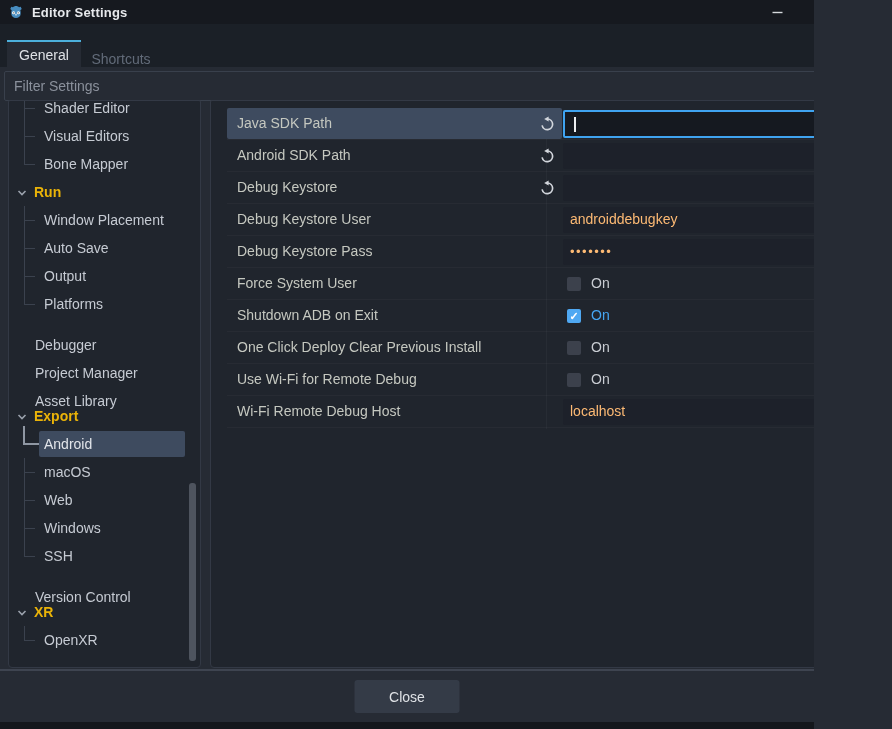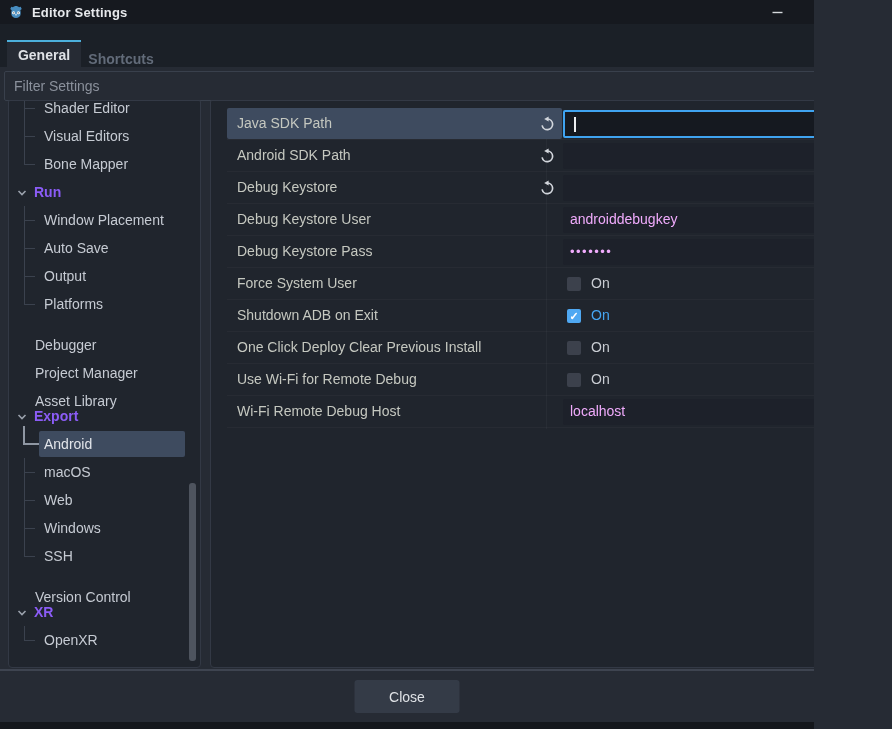--- a/index.html
+++ b/index.html
@@ -7,59 +7,59 @@
   .window { position:relative; width:814px; height:729px; background:#262b34; overflow:hidden; }
 
   
   .titlebar { position:absolute; left:0; top:0; width:892px; height:24px; background:#16191f; display:flex; align-items:center; }
   .app-icon { margin-left:8px; width:16px; height:16px; flex:0 0 auto; }
   .title-text { margin-left:8px; color:#e7e9ec; font-size:13px; font-weight:bold; letter-spacing:.2px; }
   .win-controls { margin-left:auto; display:flex; height:24px; }
   .win-btn { width:46px; height:24px; display:flex; align-items:center; justify-content:center; background:transparent; border:none; cursor:pointer; }
 
   
-  .tabstrip { position:absolute; left:0; top:24px; width:892px; height:43px; background:#1b2027;font-weight:bold; }
+  .tabstrip { position:absolute; left:0; top:24px; width:892px; height:43px; background:#1b2027; }
   .tab { position:absolute; top:16px; height:27px; display:flex; align-items:center; justify-content:center; font-size:14px; cursor:pointer; }
   .tab.active { left:7px; width:74px; background:#262b34; border-top:2px solid #4cb0dc; color:#dfe2e6; }
   .tab.inactive { left:81px; width:80px; color:#626b79;align-items:flex-end; }
 
   
   .filterbar { position:absolute; left:4px; top:71px; width:884px; height:30px; background:#262b34; border:1px solid #39404c; border-radius:2px; display:flex; align-items:center; padding:0 9px; }
   .filter-placeholder { color:#8b919c; font-size:14px; }
   .search-icon { margin-left:auto; width:16px; height:16px; }
 
   
   .sidebar { position:absolute; left:8px; top:100px; width:193px; height:568px; background:#20252d; border:1px solid #333945; border-radius:2px 2px 4px 4px; }
   .tree-clip { position:absolute; inset:0; overflow:hidden; border-radius:2px 2px 4px 4px; }
   .tree { position:absolute; left:0; top:-7px; right:12px; }
   .titem { position:relative; height:28px; display:flex; align-items:center; color:#c6cbd3; font-size:14px; cursor:pointer; white-space:nowrap; }
   .titem .tlabel { position:relative; z-index:1; }
   .titem.child::before { content:""; position:absolute; left:15px; top:0; bottom:0; border-left:1px solid #3b424e; }
   .titem.child::after  { content:""; position:absolute; left:15px; top:14px; width:11px; border-top:1px solid #3b424e; }
   .titem.child.last::before { bottom:14px; }
   .titem.child .tlabel { margin-left:35px; }
-  .titem.section { font-weight:bold; color:#8b5cf6; }
+  .titem.section { font-weight:bold; color:#eab308; }
   .titem.section .chev { margin-left:7px; width:12px; height:12px; }
   .titem.section .tlabel { margin-left:6px; }
   .titem.plain .tlabel { margin-left:26px;margin-top:26px; }
   .titem.selected::before { content:""; position:absolute; left:14px; top:-4px; bottom:13px; border-left:2px solid #8f97a3; }
   .titem.selected::after  { content:""; position:absolute; left:14px; top:13px; width:16px; border-top:2px solid #8f97a3; }
   .sel-bg { position:absolute; left:30px; right:3px; top:1px; bottom:1px; background:#3e4b5f; border-radius:2px; }
   .titem.selected .tlabel { color:#e2e5ea; }
   .sb-thumb { position:absolute; right:4px; top:382px; width:7px; height:178px; background:#4e545e; border-radius:3px; cursor:pointer; }
 
   
   .settings { position:absolute; left:210px; top:100px; width:670px; height:568px; background:#20252d; border:1px solid #333945; border-radius:2px 2px 4px 4px; overflow:hidden; }
   .rows { position:absolute; left:16px; top:7px; right:0; }
   .colline { position:absolute; left:335px; top:7px; height:321px; width:1px; background:rgba(255,255,255,0.035); }
   .srow { position:relative; height:32px; border-bottom:1px solid rgba(255,255,255,0.032); }
   .rowsel { position:absolute; left:0; top:0; bottom:0; width:335px; background:#3e4b5f; border-radius:2px; }
   .plabel { position:absolute; left:10px; top:0; line-height:31px; font-size:14px; color:#c5c8c0; z-index:1; }
   .revert { position:absolute; left:312px; top:8px; width:16px; height:16px; z-index:1; cursor:pointer; }
-  .val-input { position:absolute; left:336px; top:3px; height:26px; background:#1d212a; border-radius:2px; line-height:25px; padding:0 7px; color:#f0abfc; font-size:14px; cursor:text; }
+  .val-input { position:absolute; left:336px; top:3px; height:26px; background:#1d212a; border-radius:2px; line-height:25px; padding:0 7px; color:#fdba74; font-size:14px; cursor:text; }
   .w-browse { width:296px; }
   .w-full { width:330px; }
   .val-input.focused { top:2px; height:28px; line-height:23px; border:2px solid #3fa3f0; background:#151920; }
   .caret { display:inline-block; width:1.5px; height:15px; background:#eceef1; vertical-align:middle; margin-left:2px; }
   .pass { letter-spacing:1.5px; font-size:13px; }
   .browse-btn { position:absolute; left:639px; top:3px; width:27px; height:26px; background:#272d37; border:none; border-radius:2px; display:flex; align-items:center; justify-content:center; cursor:pointer; }
   .cb { position:absolute; left:340px; top:9px; width:14px; height:14px; border-radius:2px; background:#3c414c; cursor:pointer; text-align:center; font-size:11px; line-height:14px; font-weight:bold; color:transparent; }
   .cb.checked { background:#4fa8f2; color:#ffffff; }
   .onlabel { position:absolute; left:364px; top:0; line-height:31px; font-size:14px; color:#c8ccd2; }
   .onlabel.on { color:#45a5f2; }

